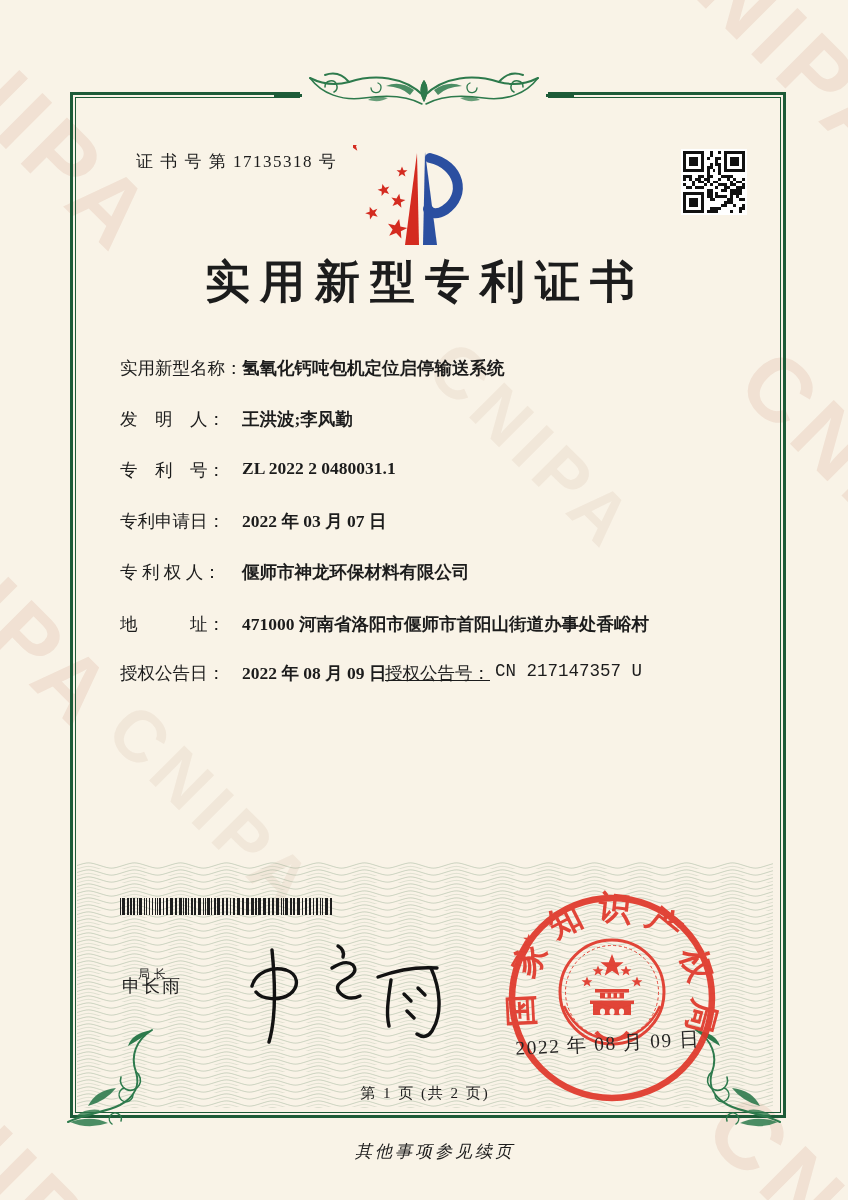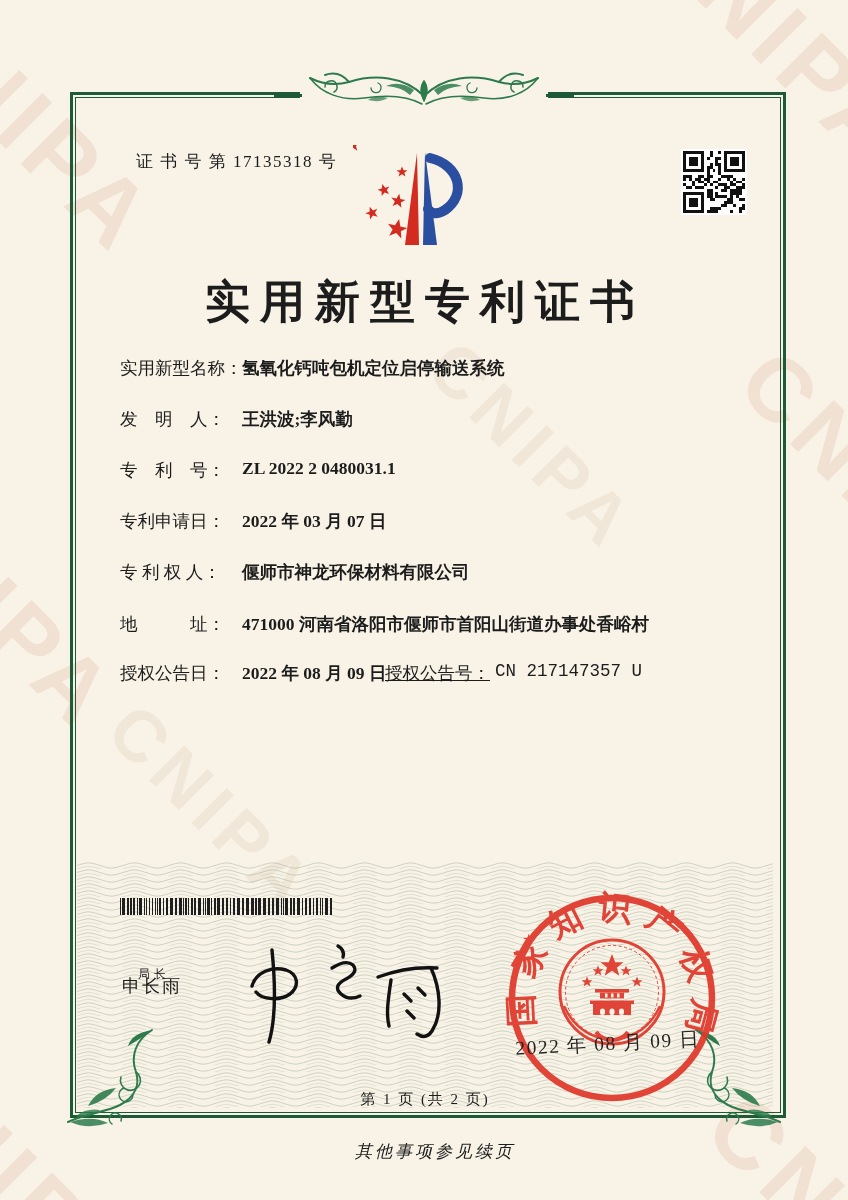--- a/index.html
+++ b/index.html
@@ -20,21 +20,21 @@
     border:3px solid #1d5b38;}
   .frame-inner{position:absolute; inset:2px; border:1.5px solid #1d5b38;}
   
   .waveband{position:absolute; left:77px; top:862px; width:696px; height:246px;}
   
   .cert-no{position:absolute; left:136px; top:150px; font-size:17px; letter-spacing:1.5px;text-align:right;}
   .logo{position:absolute; left:353px; top:145px;}
   .qr-wrap{position:absolute; left:681px; top:149px; width:66px; height:66px; background:#fff;
     display:flex; align-items:center; justify-content:center;}
   .title{position:absolute; left:70px; top:252px; width:710px; text-align:center;
-    font-size:45px; font-weight:700; letter-spacing:10px;margin-top:20px;}
+    font-size:45px; font-weight:700; letter-spacing:10px;}
   
   .row{position:absolute; left:0; width:848px; font-size:17.5px;}
   .row .lab{position:absolute; left:120px; white-space:pre;}
   .row .val{position:absolute; left:242px; white-space:pre;font-weight:bold;}
   .lab2{position:absolute; left:385px; white-space:pre;text-decoration:underline;}
   .val2{position:absolute; left:495px; white-space:pre;font-family:Liberation Mono, monospace;}
   
   .paras{position:absolute; left:120px; top:700px; width:616px;
     font-size:17.5px; line-height:26px; text-align:justify; font-style:italic; letter-spacing:.4px;}
   .paras p{margin:0; text-indent:2em;}
@@ -42,21 +42,21 @@
   .barcode{position:absolute; left:120px; top:898px;}
   .sig-title{position:absolute; left:138px; top:966px; font-size:12px;
     font-family:"Liberation Sans","DejaVu Sans",sans-serif; letter-spacing:4px;}
   .sig-name{position:absolute; left:122px; top:950px; font-size:18px;
     font-family:"Liberation Sans","DejaVu Sans",sans-serif; letter-spacing:2px;margin-top:24px;}
   .autograph{position:absolute; left:235px; top:935px;}
   
   .seal{position:absolute; left:502px; top:888px;}
   
   .page-footer{position:absolute; left:70px; top:1084px; width:710px; text-align:center;
-    font-size:15px; letter-spacing:2px;margin-top:6px;}
+    font-size:15px; letter-spacing:2px;}
   .cont-note{position:absolute; left:0; top:1140px; width:808px; text-align:center;
     font-size:17px; font-style:italic; letter-spacing:3px;padding-left:31px;}
   
   .orn-top{position:absolute; left:274px; top:68px;}
   .orn-bl{position:absolute; left:56px; top:1026px;}
   .orn-br{position:absolute; left:682px; top:1026px;}
 </style>
 </head>
 <body>
 

